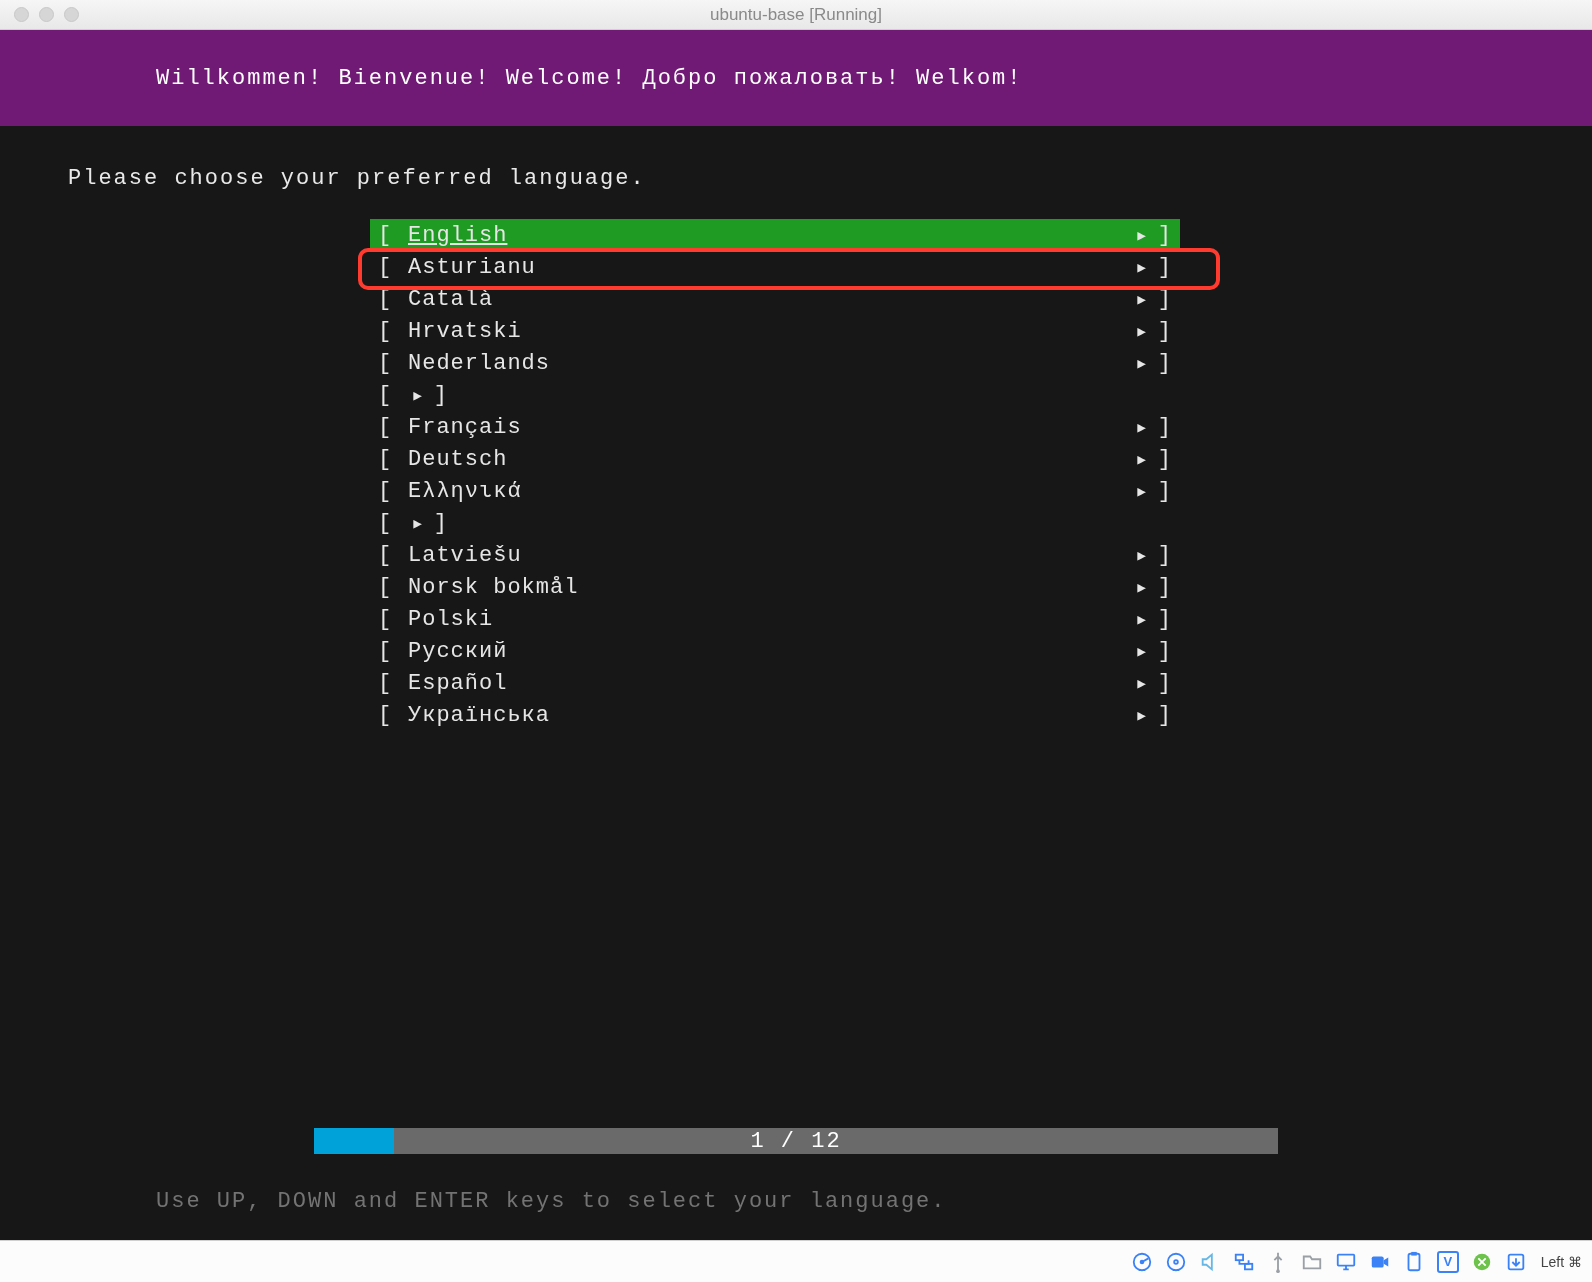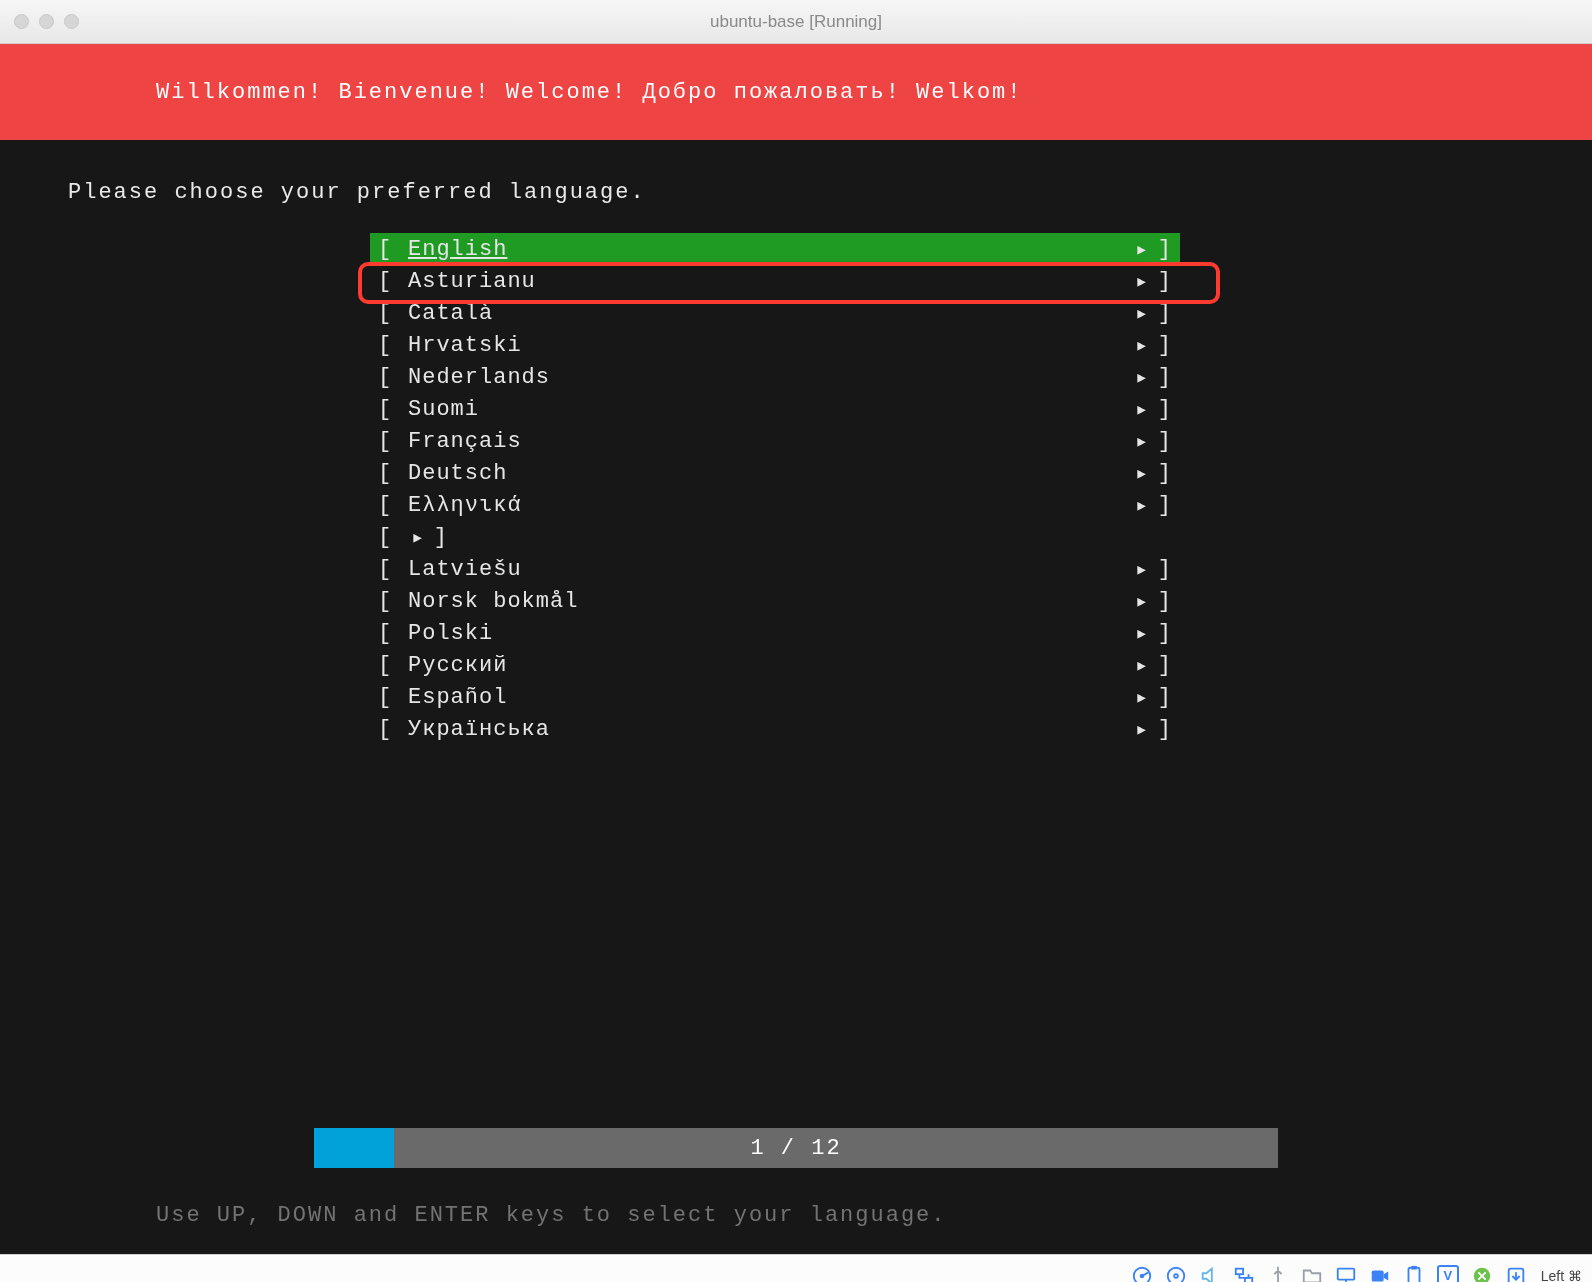--- a/index.html
+++ b/index.html
@@ -5,21 +5,21 @@
   * { margin: 0; padding: 0; box-sizing: border-box; }
   body {
     width: 1592px;
     height: 1282px;
     background: #fff;
     font-family: "Menlo", "Consolas", "Courier New", monospace;
     overflow: hidden;
   }
   
   .titlebar {
-    height: 44px;
+    height: 30px;
     background: linear-gradient(#f6f6f6, #e8e8e8);
     border-bottom: 1px solid #d0d0d0;
     display: flex;
     align-items: center;
     position: relative;
   }
   .traffic-lights {
     display: flex;
     gap: 10px;
     padding-left: 14px;
@@ -40,21 +40,21 @@
   
   .vm {
     background: #171717;
     height: 1210px;
     position: relative;
     color: #e6e6e6;
     font-size: 20px;
     letter-spacing: 0.5px;
   }
   .header-orange {
-    background: #ef4444;
+    background: #701a75;
     height: 96px;
     display: flex;
     align-items: center;
     padding-left: 156px;
     color: #fff;
     font-size: 22px;
     letter-spacing: 2px;
   }
   .prompt {
     padding: 40px 0 0 68px;
@@ -97,21 +97,21 @@
     pointer-events: none;
   }
   
   .progress-wrap {
     position: absolute;
     left: 0; right: 0;
     bottom: 86px;
   }
   .progress-track {
     margin: 0 314px 0 314px;
-    height: 40px;
+    height: 26px;
     background: #6a6a6a;
     position: relative;
   }
   .progress-fill {
     position: absolute; left: 0; top: 0; bottom: 0;
     width: 8.33%;
     background: #00a3d9;
   }
   .progress-label {
     position: absolute; left: 0; right: 0; top: 0; bottom: 0;
@@ -198,21 +198,20 @@
         <span class="rb">]</span>
       </div>
       <div class="lang-row">
         <span class="lb">[</span>
         <span class="nm">Nederlands</span>
         <span class="arrow">▸</span>
         <span class="rb">]</span>
       </div>
       <div class="lang-row">
         <span class="lb">[</span>
-        <span class="nm">Suomi</span>
         <span class="arrow">▸</span>
         <span class="rb">]</span>
       </div>
       <div class="lang-row">
         <span class="lb">[</span>
         <span class="nm">Français</span>
         <span class="arrow">▸</span>
         <span class="rb">]</span>
       </div>
       <div class="lang-row">

